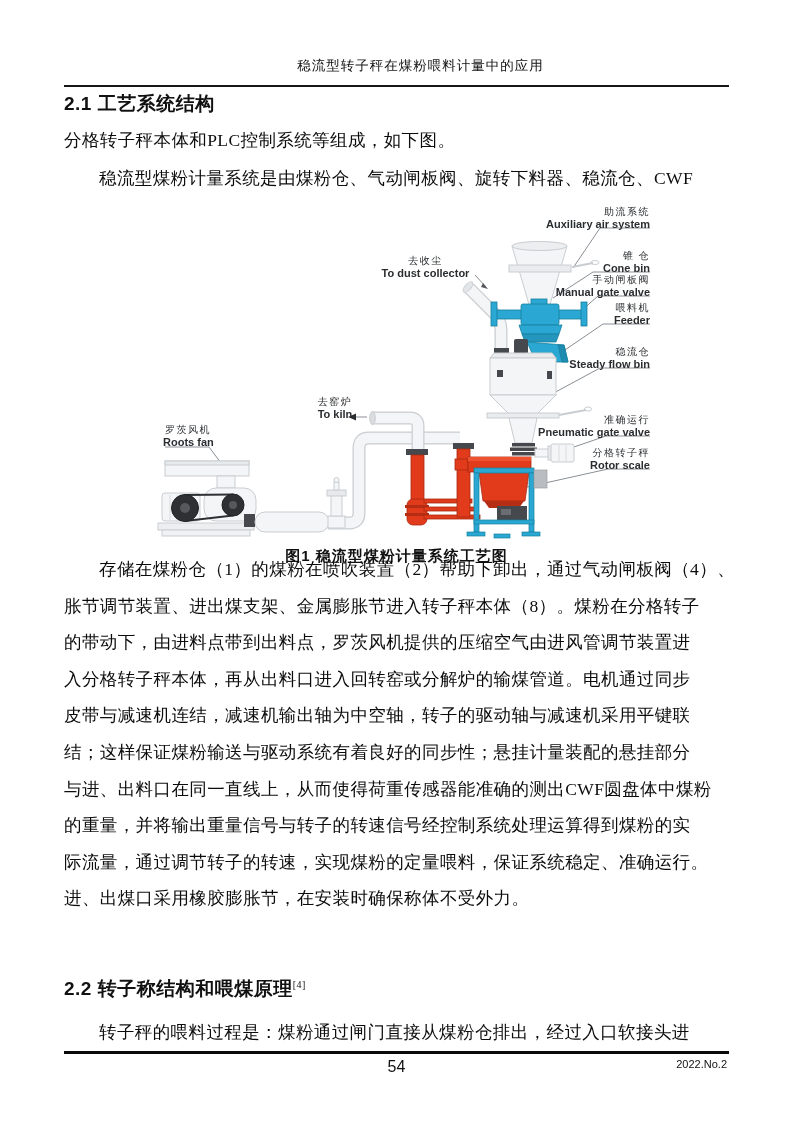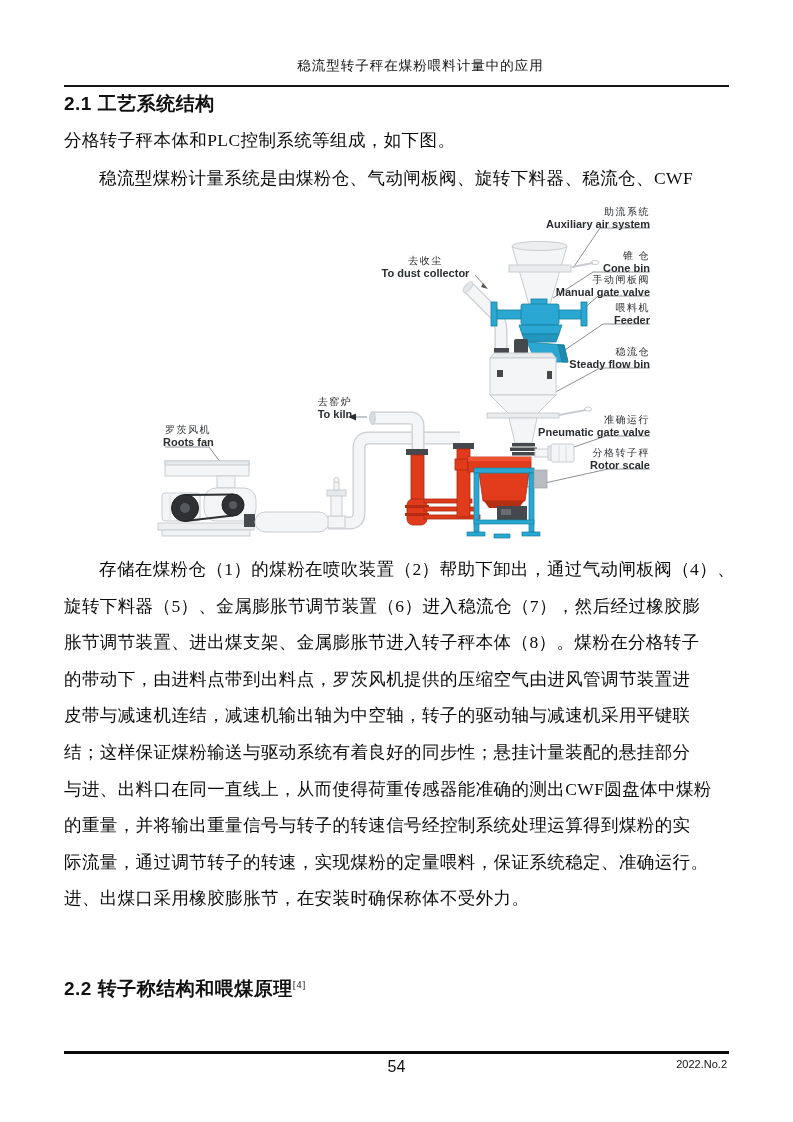--- a/index.html
+++ b/index.html
@@ -231,36 +231,40 @@
     <div class="fig-label" style="left:168px;top:200px;width:58px;text-align:center">
       <div class="zh">去窑炉</div>
       <div class="en">To kiln</div>
     </div>
     <div class="fig-label" style="left:25px;top:228px;width:50px;text-align:center">
       <div class="zh">罗茨风机</div>
       <div class="en">Roots fan</div>
     </div>
   </div>
 
+  <div class="caption">图1 稳流型煤粉计量系统工艺图</div>
 
   <div class="para" style="top:551px;line-height:36.6px">
     <div class="ln indent">存储在煤粉仓（1）的煤粉在喷吹装置（2）帮助下卸出，通过气动闸板阀（4）、</div>
-    <div class="ln">旋转下料器（5）、金属膨胀节调节装置（6）进入稳流仓（7），然后经过橡胶膨</div>
     <div class="ln">胀节调节装置、进出煤支架、金属膨胀节进入转子秤本体（8）。煤粉在分格转子</div>
     <div class="ln">的带动下，由进料点带到出料点，罗茨风机提供的压缩空气由进风管调节装置进</div>
+    <div class="ln">入分格转子秤本体，再从出料口进入回转窑或分解炉的输煤管道。电机通过同步</div>
     <div class="ln">皮带与减速机连结，减速机输出轴为中空轴，转子的驱动轴与减速机采用平键联</div>
     <div class="ln">结；这样保证煤粉输送与驱动系统有着良好的同步性；悬挂计量装配的悬挂部分</div>
     <div class="ln">与进、出料口在同一直线上，从而使得荷重传感器能准确的测出CWF圆盘体中煤粉</div>
     <div class="ln">的重量，并将输出重量信号与转子的转速信号经控制系统处理运算得到煤粉的实</div>
     <div class="ln">际流量，通过调节转子的转速，实现煤粉的定量喂料，保证系统稳定、准确运行。</div>
     <div class="ln">进、出煤口采用橡胶膨胀节，在安装时确保称体不受外力。</div>
   </div>
 
   <div class="h1" style="top:976px">
     <span>2.2 转子称结构和喂煤原理</span><sup>[4]</sup>
   </div>
 
+  <div class="para" style="top:1014px;line-height:37.5px">
+    <div class="ln indent">转子秤的喂料过程是：煤粉通过闸门直接从煤粉仓排出，经过入口软接头进</div>
+  </div>
 
   <div class="ftr-rule"></div>
   <div class="ftr-page">54</div>
   <div class="ftr-issue">2022.No.2</div>
 
 </div>
 
 </body></html>

